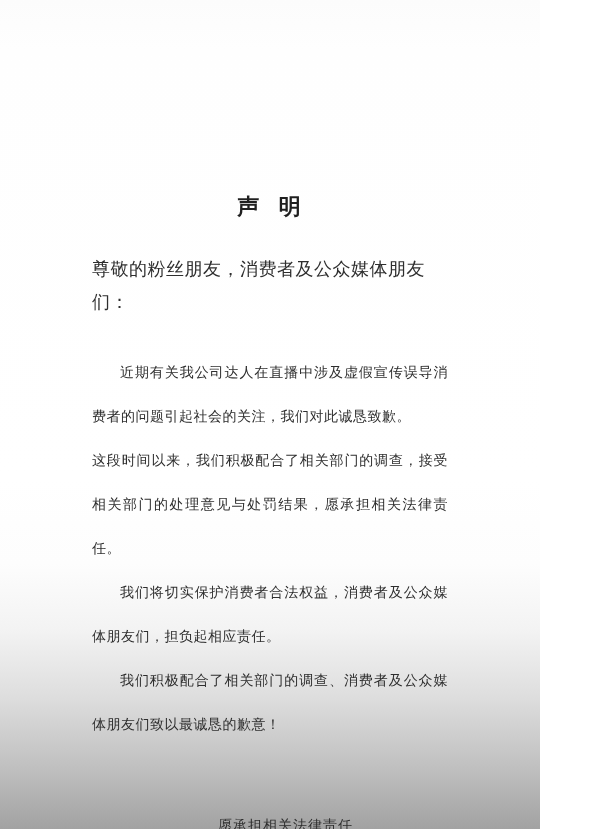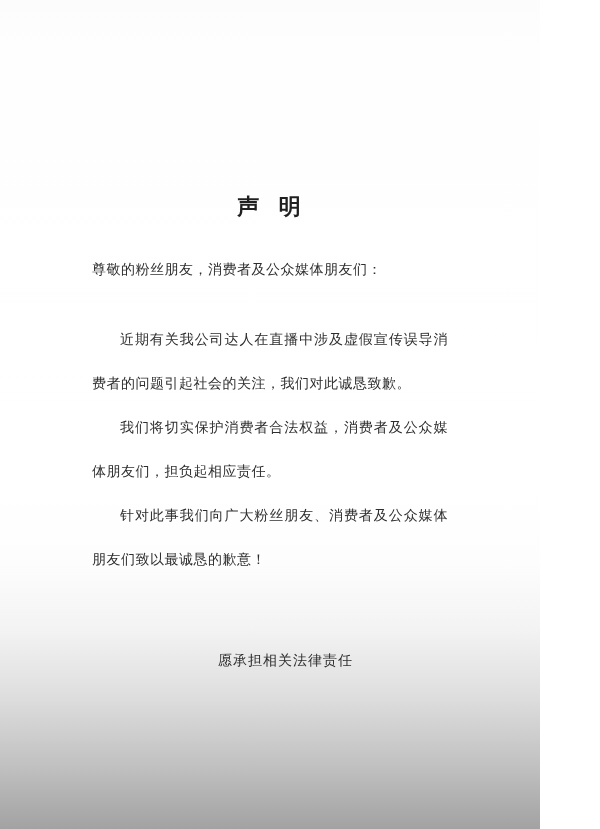--- a/index.html
+++ b/index.html
@@ -39,21 +39,21 @@
     letter-spacing: 2px;
     word-spacing: 10px;
   }
 
   .doc-body {
     padding: 0 92px;
   }
 
   .salutation {
     margin-top: 29px;
-    font-size: 14px;
+    font-size: 18px;
     line-height: 33px;
     letter-spacing: 0.5px;
   }
 
   .paragraphs {
     margin-top: 32px;
   }
 
   .para {
     font-size: 14px;
@@ -92,22 +92,23 @@
 <div class="page">
 
   <h1 class="doc-title">声 明</h1>
 
   <div class="doc-body">
 
     <p class="salutation">尊敬的粉丝朋友，消费者及公众媒体朋友们：</p>
 
     <div class="paragraphs">
       <p class="para indent">近期有关我公司达人在直播中涉及虚假宣传误导消费者的问题引起社会的关注，我们对此诚恳致歉。</p>
+      <p class="para">这段时间以来，我们积极配合了相关部门的调查，接受相关部门的处理意见与处罚结果，愿承担相关法律责任。</p>
       <p class="para indent">我们将切实保护消费者合法权益，消费者及公众媒体朋友们，担负起相应责任。</p>
-      <p class="para indent">针对此事我们向广大粉丝朋友、消费者及公众媒体朋友们致以最诚恳的歉意！</p>
+      <p class="para indent">我们积极配合了相关部门的调查、消费者及公众媒体朋友们致以最诚恳的歉意！</p>
     </div>
 
     <div class="signature-block">
       <p class="signature-company">愿承担相关法律责任</p>
     </div>
 
   </div>
 
 </div>
 

